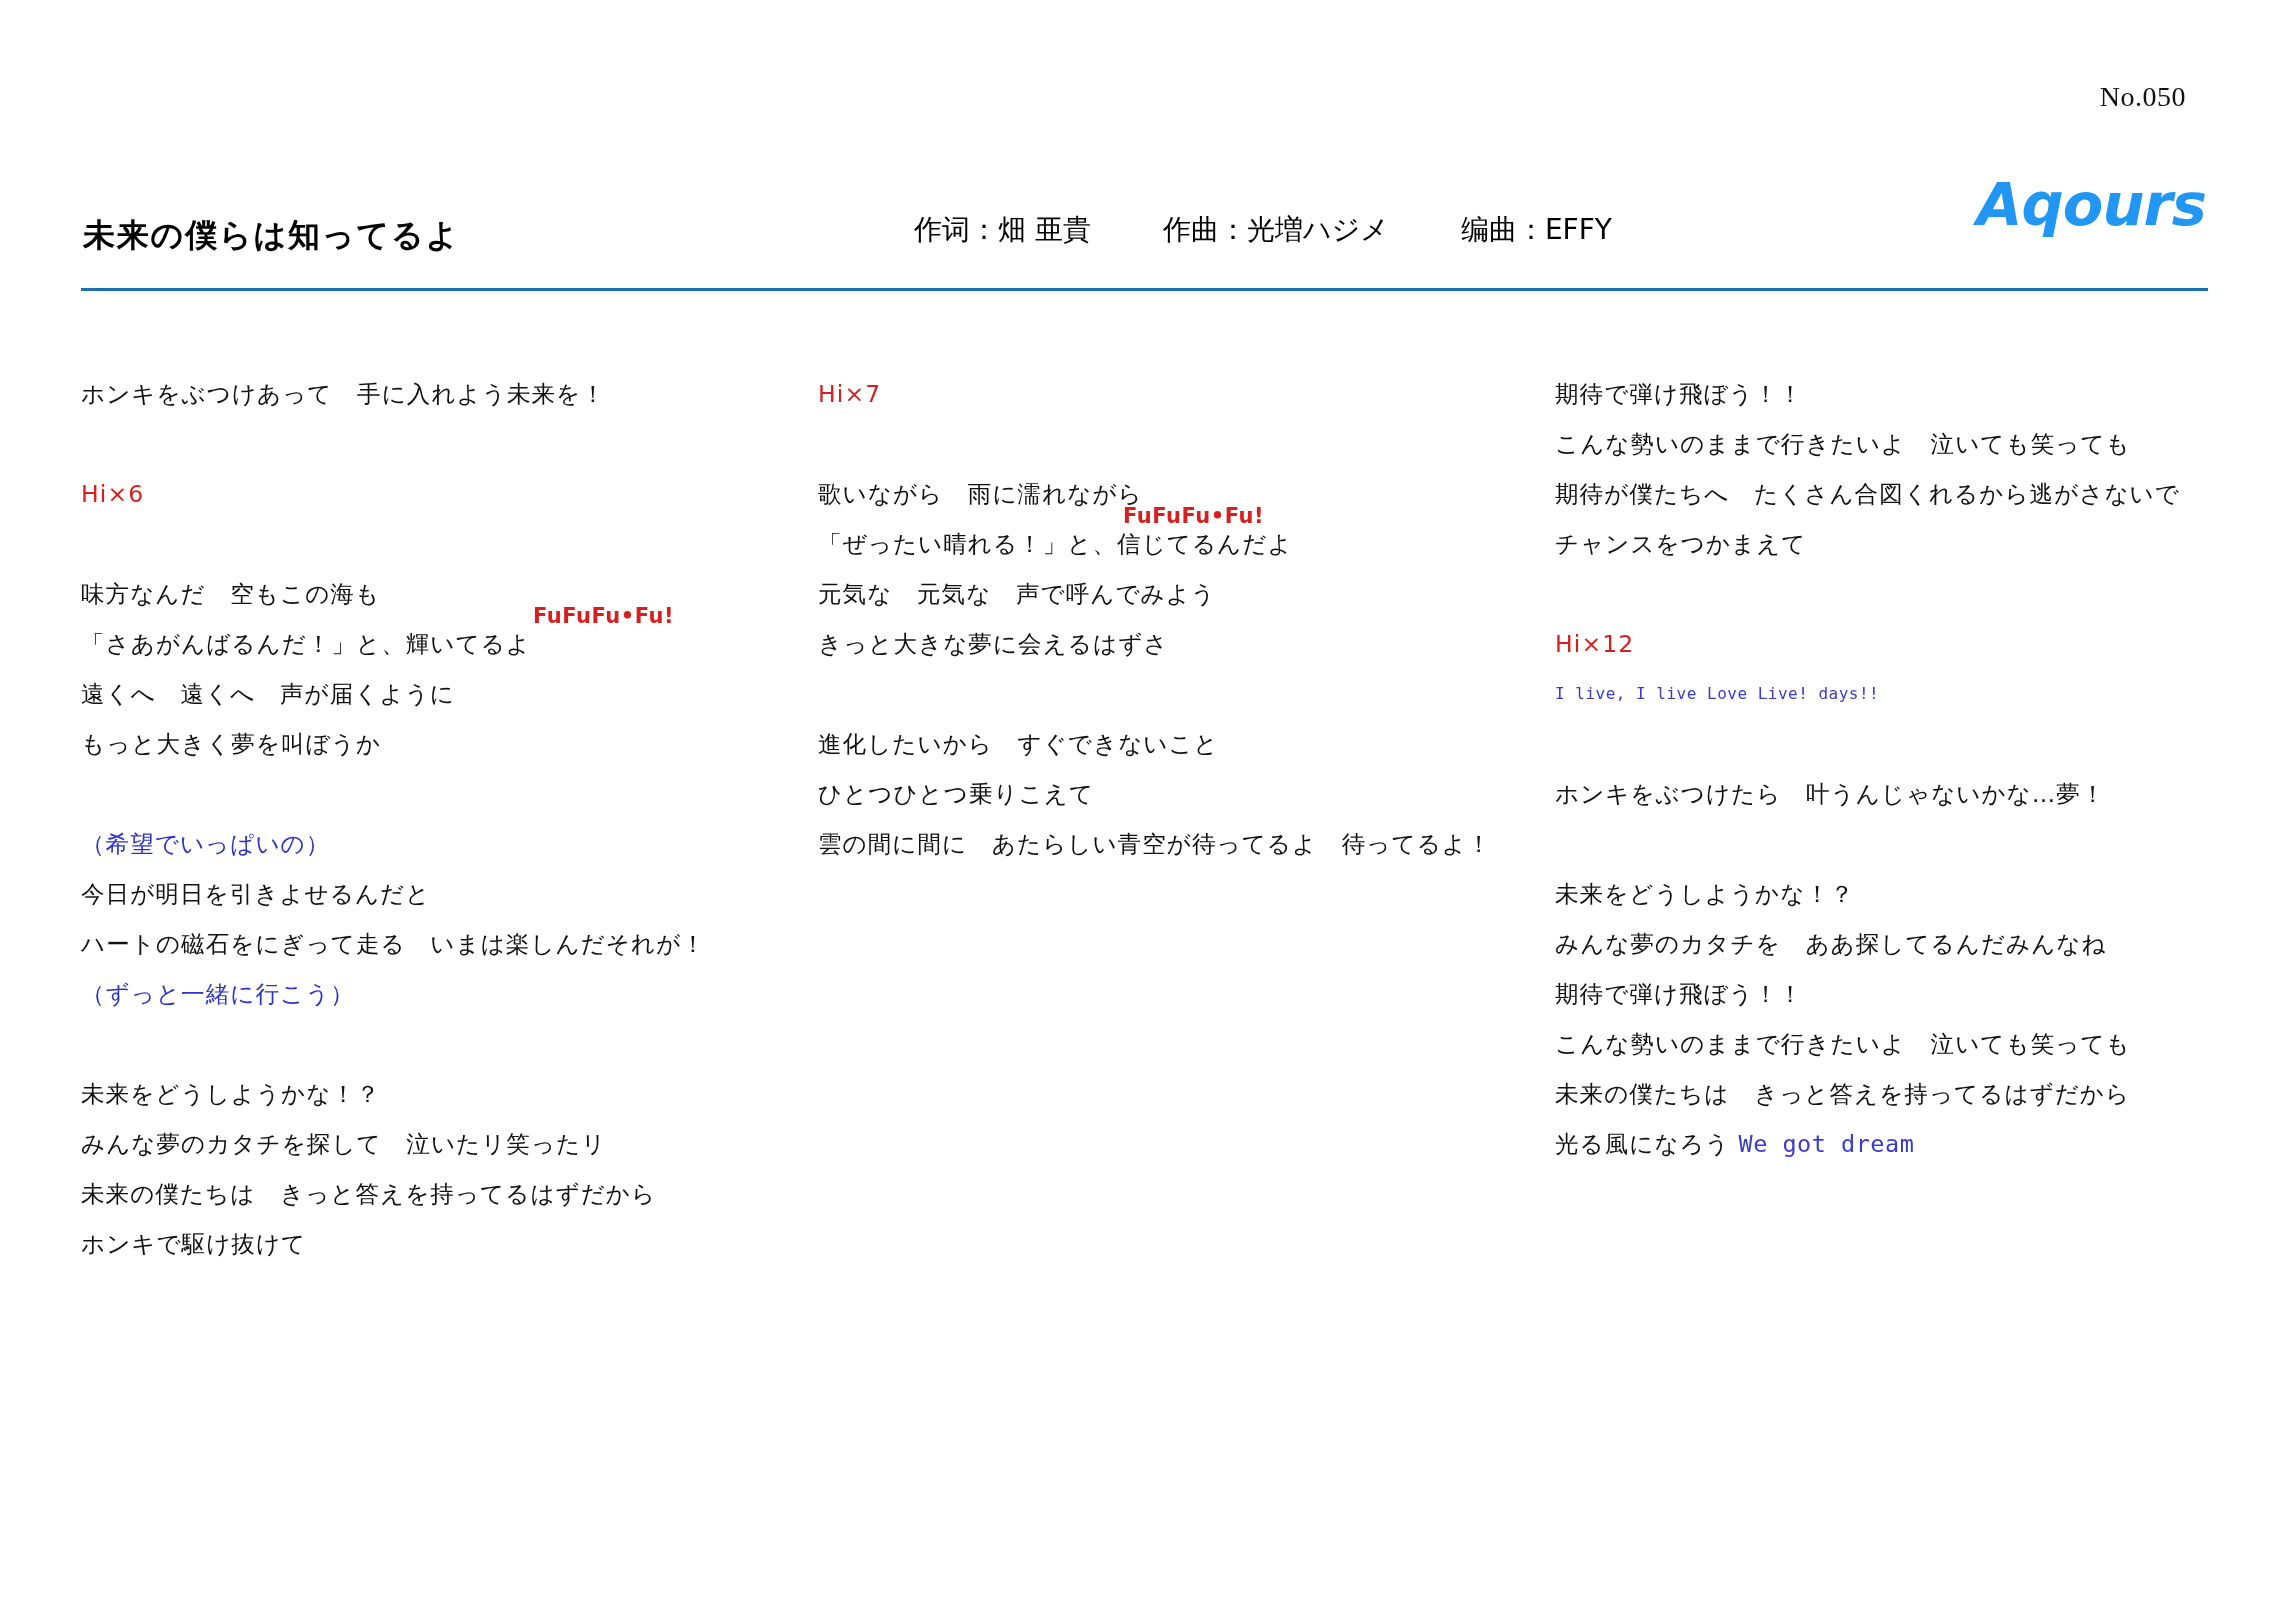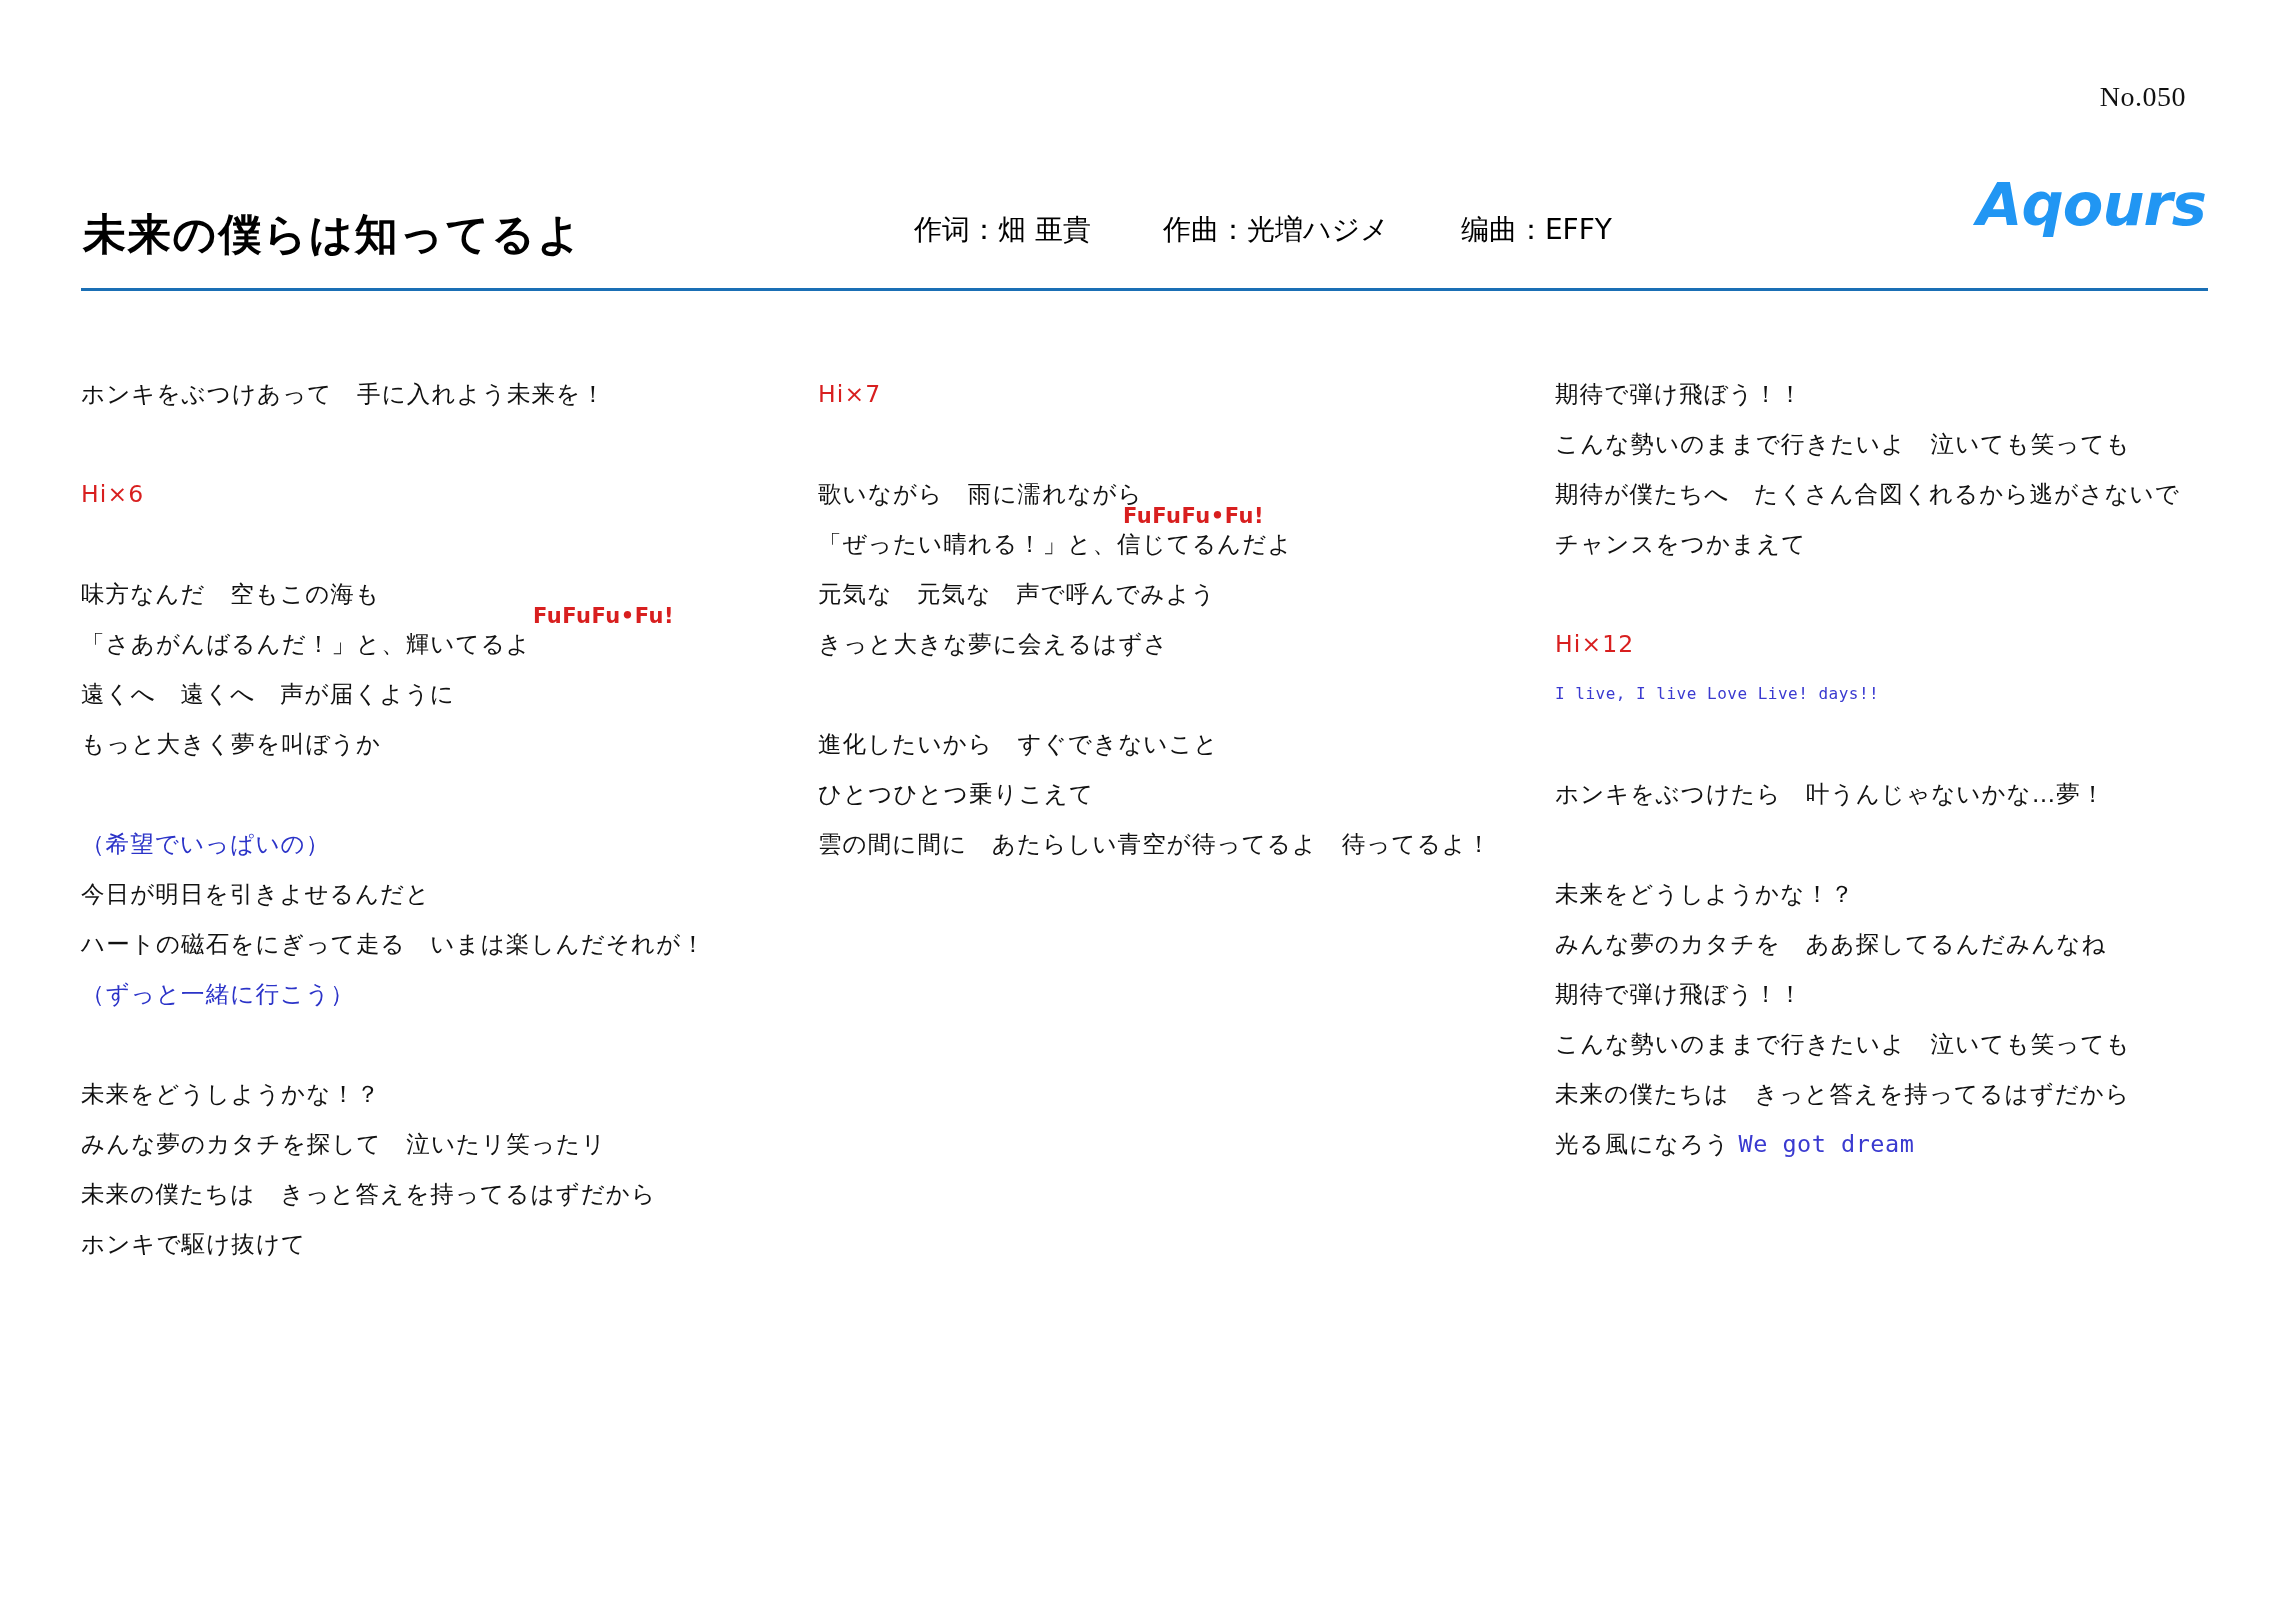--- a/index.html
+++ b/index.html
@@ -33,23 +33,23 @@
   .title-row {
     position: absolute;
     left: 83px;
     top: 198px;
     width: 2123px;
     height: 83px;
   }
   .song-title {
     position: absolute;
     left: 0;
-    top: 8px;
-    font-family: "DejaVu Sans", sans-serif;
-    font-size: 43px;
+    top: 16px;
+    font-family: "DejaVu Sans", sans-serif;
+    font-size: 32px;
     font-weight: 700;
     letter-spacing: 1.8px;
     color: #000;
     white-space: nowrap;
   }
   .credits {
     position: absolute;
     left: 831px;
     top: 13px;
     font-family: "DejaVu Sans", sans-serif;

